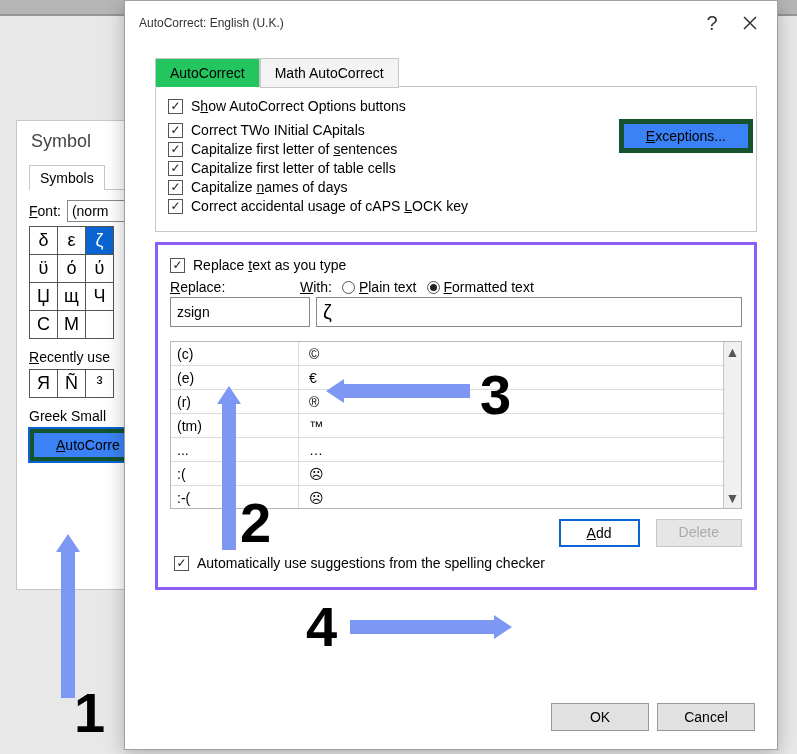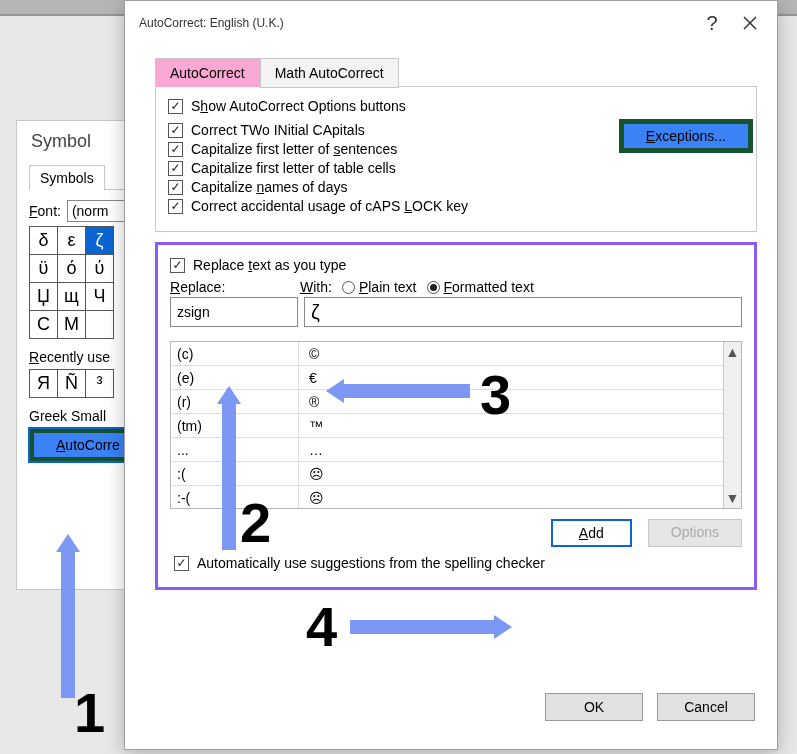--- a/index.html
+++ b/index.html
@@ -27,56 +27,56 @@
     position: absolute; left: 124px; top: 0; width: 654px; height: 750px;
     background: #fff; border: 1px solid #9f9f9f; box-shadow: 0 4px 18px rgba(0,0,0,.25);
     display:flex; flex-direction:column;
   }
   .titlebar { display:flex; align-items:center; height:44px; padding:0 8px 0 14px; }
   .titlebar-title { font-size:12px; color:#333; flex:1; }
   .titlebar-btn { width:38px; height:30px; display:flex; align-items:center; justify-content:center; color:#333; font-size:20px; }
   .dlg-body { padding: 2px 20px 0 30px; flex:1; overflow:hidden; }
 
   .ac-tab-strip { display:flex; margin-top:10px; }
-  .ac-tab { padding:6px 14px; border:1px solid #c7c7c7; background:#f9a8d4; border-bottom:1px solid #fff; position:relative; top:1px; }
+  .ac-tab { padding:6px 14px; border:1px solid #c7c7c7; background:#22c55e; border-bottom:1px solid #fff; position:relative; top:1px; }
   .ac-tab.inactive { background:#f3f3f3; border-bottom:1px solid #c7c7c7; }
   .ac-panel-top { border:1px solid #c7c7c7; border-top:1px solid #c7c7c7; padding:8px 12px 14px; margin-top:-1px; }
 
   .chk-row { display:flex; align-items:center; gap:8px; margin:3px 0; }
   .chk-row.first { margin-bottom:8px; }
   .chk { width:15px; height:15px; border:1px solid #555; display:inline-flex; align-items:center; justify-content:center; font-size:12px; color:#222; }
   .chk::after { content:"✓"; }
   .exceptions-wrap { position:absolute; right:24px; top:118px; }
 
   .replace-panel { border:3px solid #8b5cf6; margin-top:10px; padding:8px 12px 10px; }
   .rep-head { display:flex; align-items:center; gap:8px; margin:4px 0 2px; }
   .rep-labels { display:flex; align-items:flex-start; gap:0; margin:6px 0 2px; }
   .lbl-replace { width:130px; }
   .lbl-with { display:flex; align-items:center; gap:10px; }
   .radio { width:13px; height:13px; border:1px solid #555; border-radius:50%; display:inline-flex; align-items:center; justify-content:center; margin-right:4px; }
   .radio.sel::after { content:""; width:7px; height:7px; background:#222; border-radius:50%; display:block; }
   .rep-inputs { display:flex; gap:6px; margin-top:2px; }
   .rep-in { border:1px solid #888; height:30px; padding:2px 6px; }
-  .rep-in.repl { width:128px; }
+  .rep-in.repl { width:140px; }
   .rep-in.with { flex:1; font-size:20px; }
 
   .ac-list { margin-top:14px; border:1px solid #b7b7b7; height:168px; position:relative; display:flex; }
   .ac-rows { flex:1; overflow:hidden; }
   .ac-row { display:flex; height:24px; align-items:center; border-bottom:1px solid #dcdcdc; }
   .ac-row .c1 { width:128px; padding-left:6px; border-right:1px solid #dcdcdc; height:100%; display:flex; align-items:center; }
   .ac-row .c2 { padding-left:10px; }
   .ac-scroll { width:18px; background:#f0f0f0; border-left:1px solid #c7c7c7; display:flex; flex-direction:column; align-items:center; justify-content:space-between; padding:2px 0; font-size:10px; color:#555; }
 
   .btn-row { display:flex; justify-content:flex-end; gap:16px; margin-top:10px; }
   .btn-add { border:2px solid #0a64d1; background:#fff; padding:4px 26px; }
   .btn-del { background:#e6e6e6; border:1px solid #c7c7c7; color:#aaa; padding:4px 22px; }
 
   .auto-sugg { display:flex; align-items:center; gap:8px; margin:8px 0 6px 4px; }
 
-  .dlg-footer { display:flex; justify-content:flex-end; gap:14px; padding:16px 22px 28px; }
+  .dlg-footer { display:flex; justify-content:flex-end; gap:8px; padding:16px 22px 18px; }
   .dlg-btn { width:98px; height:28px; background:#e1e1e1; border:1px solid #999; display:flex; align-items:center; justify-content:center; }
 
   u.hk { text-decoration: underline; }
 
   
   .anno-num { position:absolute; font-size:56px; font-weight:900; color:#000; font-family: Arial, sans-serif; z-index:50; }
   .arrow { position:absolute; background:#7d97f4; z-index:49; }
   .arrow .head-up { position:absolute; left:50%; transform:translateX(-50%); top:-14px; width:0; height:0; border-left:12px solid transparent; border-right:12px solid transparent; border-bottom:18px solid #7d97f4; }
   .arrow .head-left { position:absolute; top:50%; transform:translateY(-50%); left:-14px; width:0; height:0; border-top:12px solid transparent; border-bottom:12px solid transparent; border-right:18px solid #7d97f4; }
   .arrow .head-right { position:absolute; top:50%; transform:translateY(-50%); right:-14px; width:0; height:0; border-top:12px solid transparent; border-bottom:12px solid transparent; border-left:18px solid #7d97f4; }
@@ -234,21 +234,21 @@
             </div>
         </div>
         <div class="ac-scroll">
           <span>▲</span>
           <span>▼</span>
         </div>
       </div>
 
       <div class="btn-row">
         <div class="btn-add"><u class="hk">A</u>dd</div>
-        <div class="btn-del">Options</div>
+        <div class="btn-del">Delete</div>
       </div>
 
       <div class="auto-sugg">
           <span class="chk"></span>
           <span>Automatically use su<u class="hk">g</u>gestions from the spelling checker</span>
         </div>
     </div>
   </div>
 
   <div class="dlg-footer">

